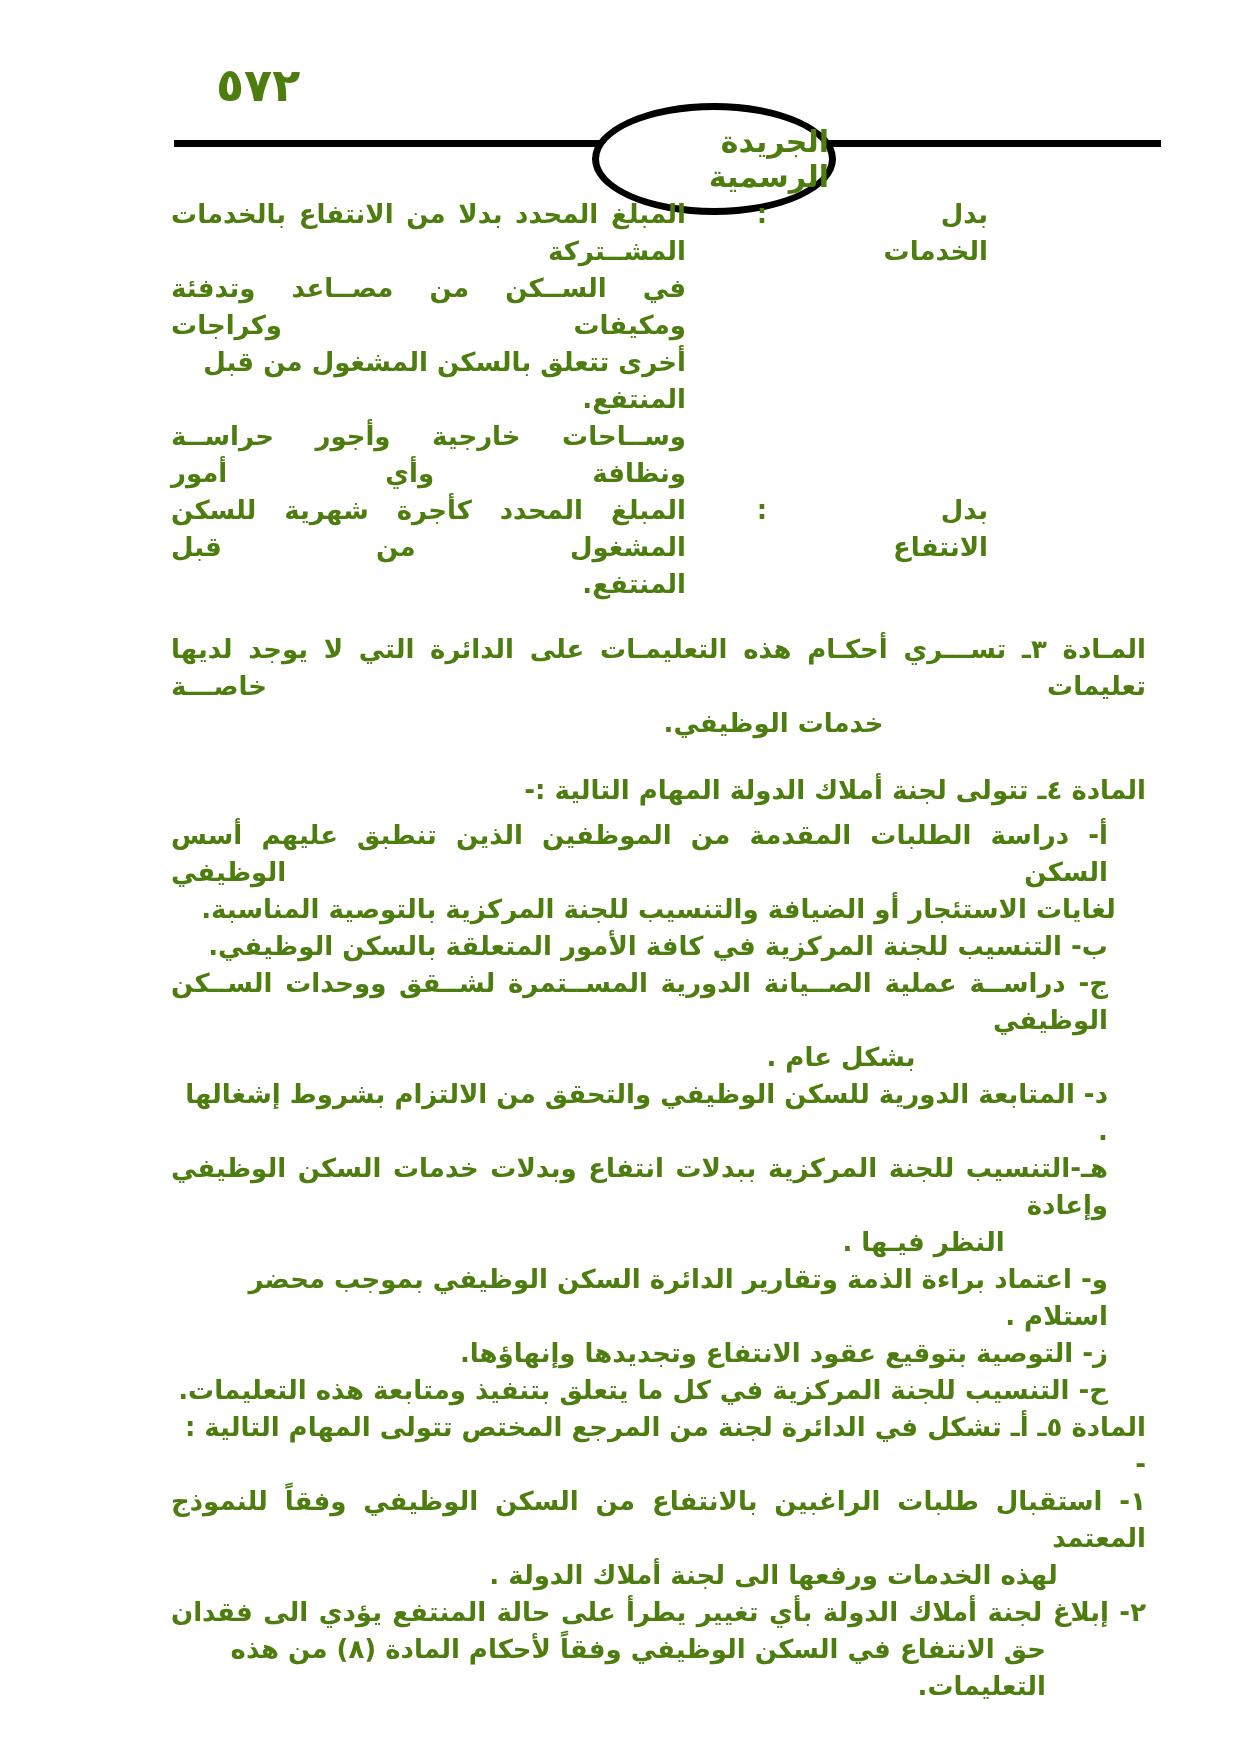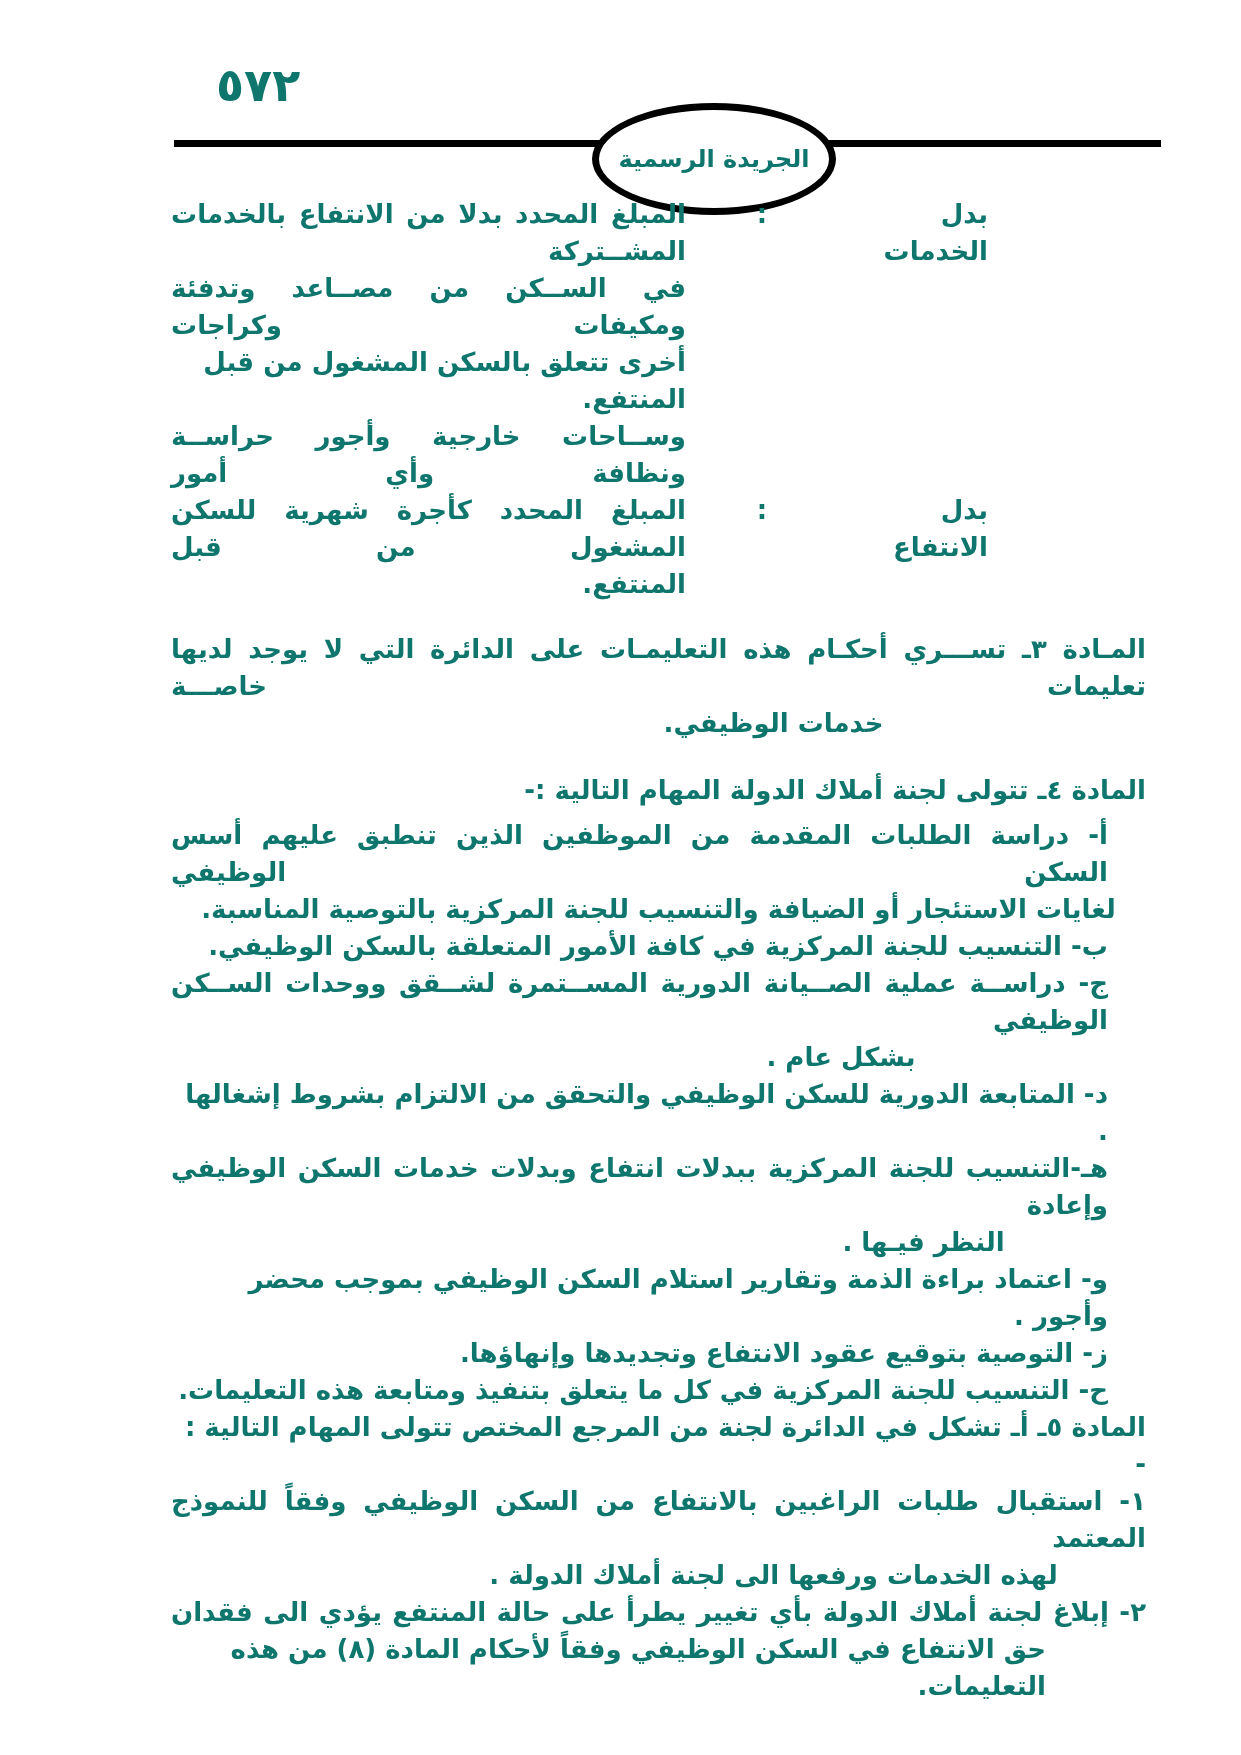--- a/index.html
+++ b/index.html
@@ -1,41 +1,41 @@
 <!DOCTYPE html>
 <html dir="rtl" lang="ar"><head>
 <meta charset="utf-8">
 <style>
   html,body { margin:0; padding:0; background:#fff; }
   .page {
     position:relative;
     width:1143px; height:1755px;
     background:#ffffff;
     font-family:"DejaVu Sans","Liberation Sans",sans-serif;
-    color:#0f766e;
+    color:#4d7c0f;
     direction:rtl;
     overflow:hidden;
   }
   
   .page-number {
     position:absolute; top:58px; left:118px;
     font-size:46px; font-weight:bold; letter-spacing:6px;
     direction:rtl;
   }
   .header-rule {
     position:absolute; top:140px; left:76px; right:80px;
     height:7px; background:#000;
   }
   .header-badge {
     position:absolute; top:103px; left:494px;
     width:230px; height:98px;
     background:#fff; border:7px solid #000; border-radius:50%;
     display:flex; align-items:center; justify-content:center;
   }
-  .header-badge span { font-size:24px; font-weight:bold; }
+  .header-badge span { font-size:30px; font-weight:bold; }
   
   .content {
     position:absolute; top:196px; right:95px;
     width:975px;
     font-size:26px; font-weight:bold;
   }
   .ln { line-height:37px; min-height:37px; }
   .j  { text-align:justify; text-align-last:justify; text-justify:inter-word; }
   .r  { text-align:right; }
   .c  { text-align:center; }
@@ -97,21 +97,21 @@
       <div class="ln r mt-h4">المادة ٤ـ تتولى لجنة أملاك الدولة المهام التالية :-</div>
       <div class="mt-i4">
         <div class="ln ind j">أ-  دراسة الطلبات المقدمة من الموظفين الذين تنطبق عليهم أسس السكن الوظيفي</div>
         <div class="ln c">لغايات الاستئجار أو الضيافة والتنسيب للجنة المركزية بالتوصية المناسبة.</div>
         <div class="ln ind r">ب- التنسيب للجنة المركزية في كافة الأمور المتعلقة بالسكن الوظيفي.</div>
         <div class="ln ind j">ج- دراســة عملية الصــيانة الدورية المســتمرة لشــقق ووحدات الســكن الوظيفي</div>
         <div class="ln sh2">بشكل عام .</div>
         <div class="ln ind r">د- المتابعة الدورية للسكن الوظيفي والتحقق من الالتزام بشروط إشغالها .</div>
         <div class="ln ind j">هـ-التنسيب للجنة المركزية ببدلات انتفاع وبدلات خدمات السكن الوظيفي وإعادة</div>
         <div class="ln sh3">النظر فيـها .</div>
-        <div class="ln ind r">و- اعتماد براءة الذمة وتقارير استلام السكن الوظيفي بموجب محضر وأجور .</div>
+        <div class="ln ind r">و- اعتماد براءة الذمة وتقارير الدائرة السكن الوظيفي بموجب محضر استلام .</div>
         <div class="ln ind r">ز- التوصية بتوقيع عقود الانتفاع وتجديدها وإنهاؤها.</div>
         <div class="ln ind r">ح- التنسيب للجنة المركزية في كل ما يتعلق بتنفيذ ومتابعة هذه التعليمات.</div>
       </div>
     </div>
 
     <div>
       <div class="ln r mt-h5">المادة ٥ـ أـ تشكل في الدائرة لجنة من المرجع المختص تتولى المهام التالية : -</div>
 
       <div class="mt-i5">
         <div class="ln j">١-  استقبال طلبات الراغبين بالانتفاع من السكن الوظيفي وفقاً للنموذج المعتمد</div>

